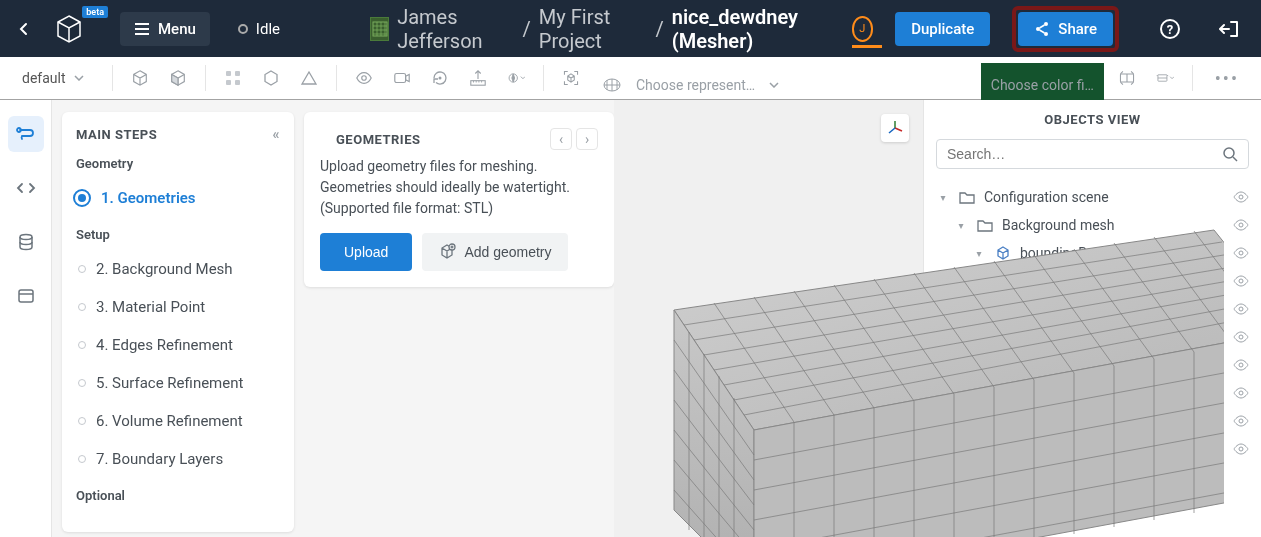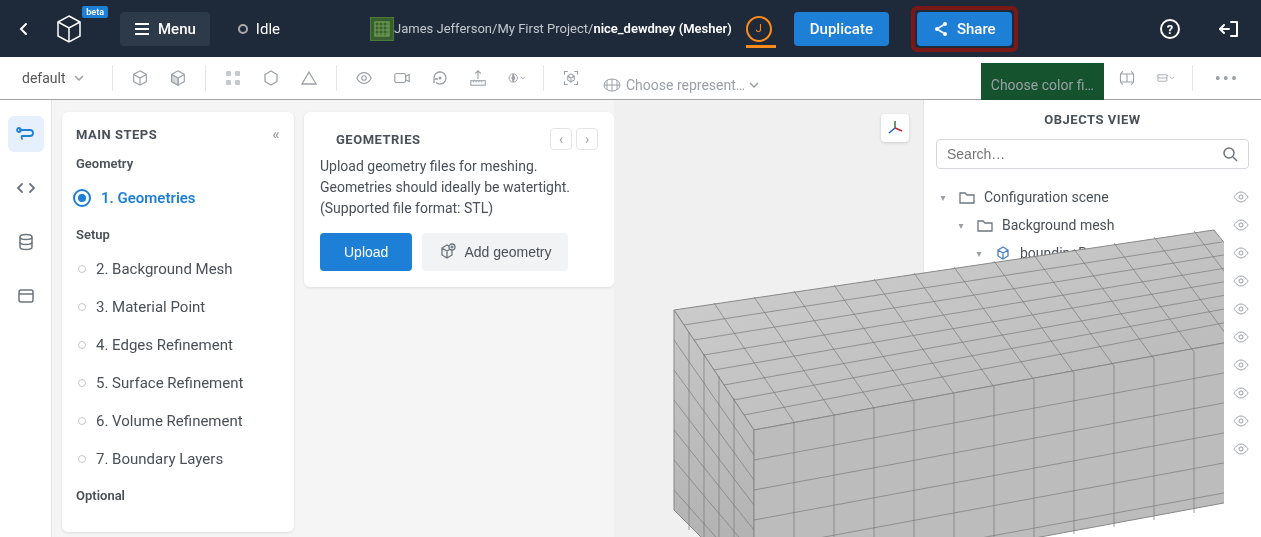--- a/index.html
+++ b/index.html
@@ -7,40 +7,40 @@
 
 
 .topbar { height: 57px; background: #1e2a3a; display: flex; align-items: center; padding: 0 12px; gap: 10px; color: #fff; }
 .topbar .back { color: #fff; cursor: pointer; padding: 6px; }
 .logo { position: relative; display: flex; align-items: flex-end; gap: 4px; margin-left: 6px; }
 .logo-cube { width: 34px; height: 34px; display: flex; align-items: center; justify-content: center; }
 .beta-badge { position: absolute; top: -6px; right: -22px; background: #1e7fd6; color: #fff; font-size: 9px; padding: 1px 4px; border-radius: 2px; font-weight: 600; }
 .menu-btn { display: flex; align-items: center; gap: 8px; background: #2d3a4a; padding: 8px 14px; border-radius: 4px; cursor: pointer; margin-left: 24px; font-size: 15px; font-weight: 500; }
 .status-chip { display: flex; align-items: center; gap: 8px; margin-left: 18px; font-size: 15px; }
 .status-dot { width: 10px; height: 10px; border: 2px solid #aaa; border-radius: 50%; }
-.breadcrumb { display: flex; align-items: center; gap: 0; margin-left: 80px; font-size: 13px; }
+.breadcrumb { display: flex; align-items: center; gap: 8px; margin-left: 80px; font-size: 20px; }
 .breadcrumb .bc-seg { color: #c5c9ce; }
 .breadcrumb .bc-last { color: #fff; font-weight: 600; }
 .bc-icon { width: 24px; height: 24px; background: #3a5f2e; border: 1px solid #4a7a3a; display: flex; align-items: center; justify-content: center; }
 .avatar-circle { width: 26px; height: 26px; border: 2px solid #ff8c1a; border-radius: 50%; display: flex; align-items: center; justify-content: center; font-size: 11px; color: #ff8c1a; position: relative; margin-left: 4px; }
 .avatar-underline { position: absolute; bottom: -8px; left: -2px; width: 30px; height: 3px; background: #ff8c1a; }
 .topbar .btn { padding: 8px 16px; border-radius: 4px; font-size: 15px; font-weight: 500; cursor: pointer; display: flex; align-items: center; gap: 8px; margin-left: 12px; }
 .btn-blue { background: #1e7fd6; color: #fff; }
 .share-wrap { border: 4px solid #7a1818; border-radius: 6px; padding: 2px; margin-left: 12px; }
 .share-wrap .btn { margin-left: 0; gap: 8px; }
 .topbar-spacer { flex: 1; }
 .topbar-right-icon { color: #fff; padding: 8px; cursor: pointer; margin-left: 12px; }
 
 
 .toolbar { height: 43px; background: #fff; border-bottom: 1px solid #a3a3a3; display: flex; align-items: center; padding: 0 12px; gap: 8px; }
 .tb-sel { display: flex; align-items: center; gap: 8px; padding: 4px 10px; border-radius: 4px; cursor: pointer; font-size: 14px; color: #555; min-width: 88px; }
 .tb-sep { width: 1px; height: 26px; background: #e5e5e5; margin: 0 4px; }
 .tb-icon { color: #9aa0a6; padding: 6px; cursor: pointer; display: flex; align-items: center; justify-content: center; width: 30px; height: 30px; border-radius: 4px; }
 .tb-spacer { flex: 1; }
-.tb-dropdown { display: flex; align-items: center; gap: 4px; color: #9aa0a6; font-size: 14px; padding: 4px 8px; cursor: pointer; margin-top: 14px; }
+.tb-dropdown { display: flex; align-items: center; gap: 14px; color: #9aa0a6; font-size: 14px; padding: 4px 8px; cursor: pointer; margin-top: 14px; }
 .tb-dropdown-light { background: #14532d; border-radius: 0; padding: 14px 10px; }
 .tb-more { color: #9aa0a6; padding: 6px 10px; cursor: pointer; font-size: 18px; letter-spacing: 2px; }
 
 
 .main { display: flex; height: calc(537px - 57px - 43px); }
 .leftrail { width: 52px; background: #fff; border-right: 1px solid #e5e5e5; display: flex; flex-direction: column; align-items: center; padding-top: 16px; gap: 18px; }
 .rail-icon { width: 36px; height: 36px; display: flex; align-items: center; justify-content: center; border-radius: 6px; cursor: pointer; color: #6c757d; }
 .rail-icon.active { background: #e6f0fc; color: #1e7fd6; }
 
 

